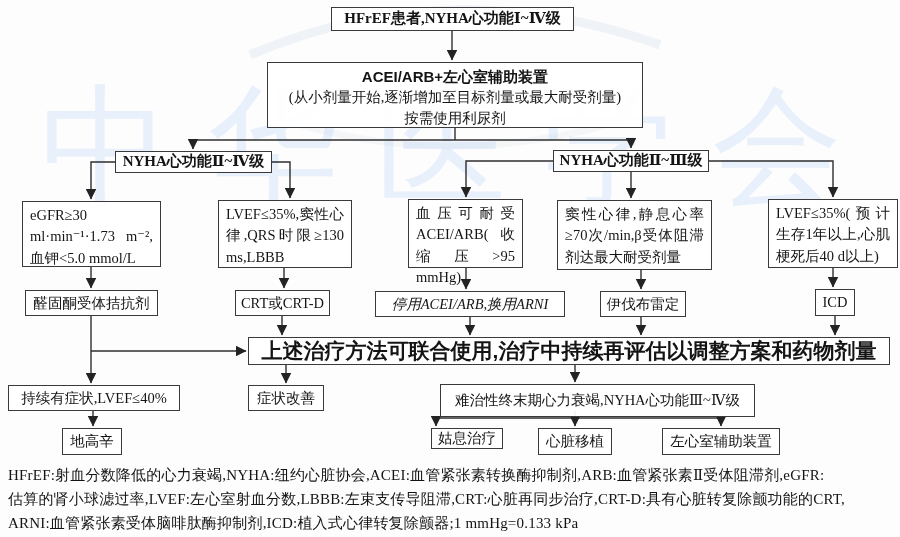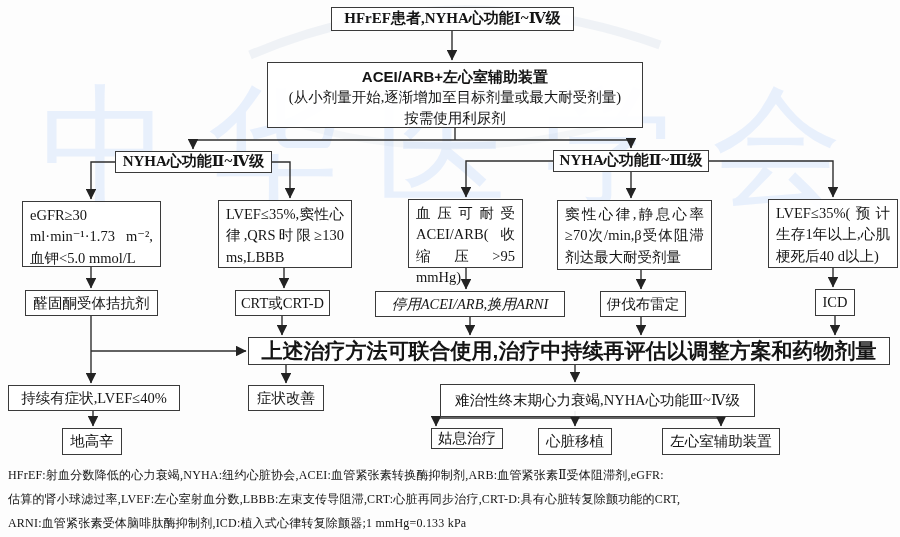--- a/index.html
+++ b/index.html
@@ -14,21 +14,21 @@
     display:flex;align-items:center;justify-content:center;text-align:center;
     font-size:14.5px;line-height:1.42;
   }
   .just{display:block;text-align:justify;padding:3px 7px;line-height:1.48;}
   .serif-bold{font-weight:bold;font-size:15px;}
   .heiti{font-family:"Liberation Sans","DejaVu Sans",sans-serif;font-weight:bold;}
   .base-box{display:block;text-align:center;padding:3px 4px;line-height:21px;}
   .base-title{font-size:15px;}
   .combine-label{font-size:21px;}
   .footnote{
-    position:absolute;left:8px;top:463px;width:890px;font-size:12px;line-height:24px;
+    position:absolute;left:8px;top:463px;width:890px;font-size:15px;line-height:24px;
     white-space:nowrap;letter-spacing:.2px;
   }
   .watermark{
     position:absolute;left:40px;top:60px;width:820px;text-align:left;
     font-size:130px;letter-spacing:38px;color:#3b82f6;opacity:.10;
     white-space:nowrap;pointer-events:none;user-select:none;
   }
 </style>
 </head>
 <body>

